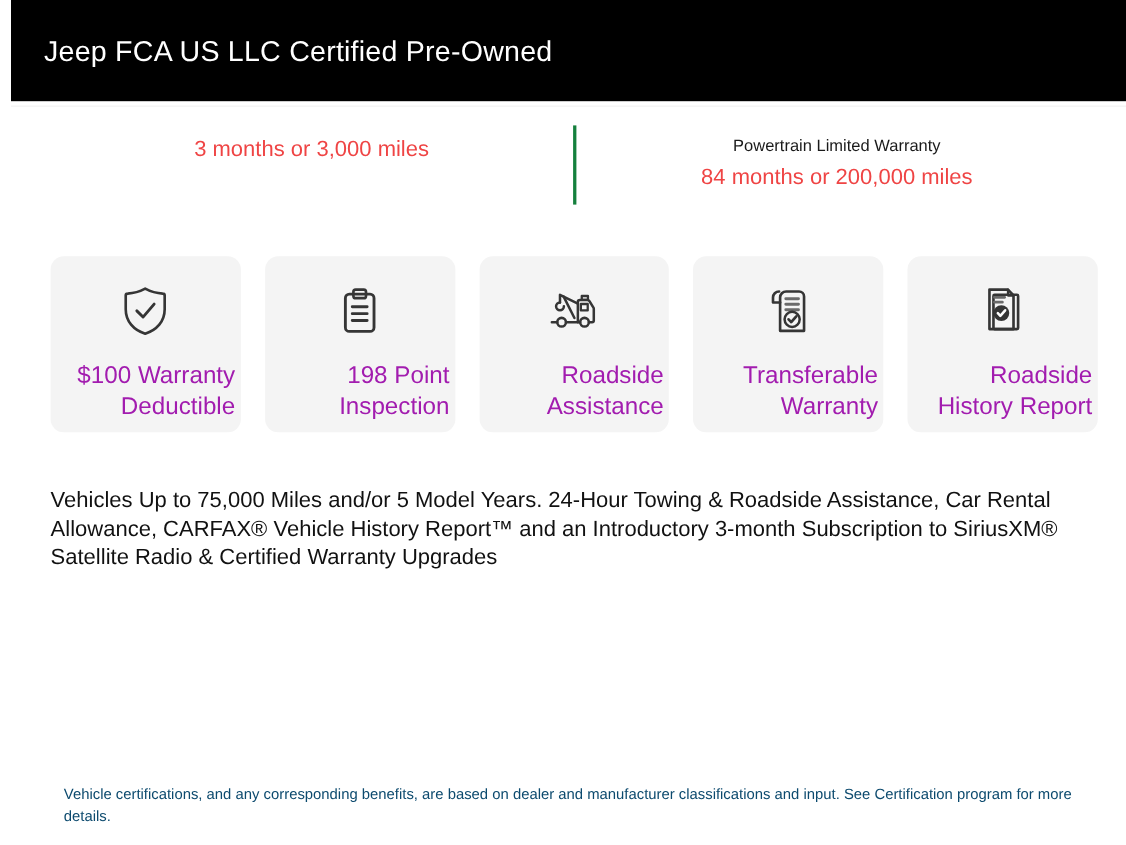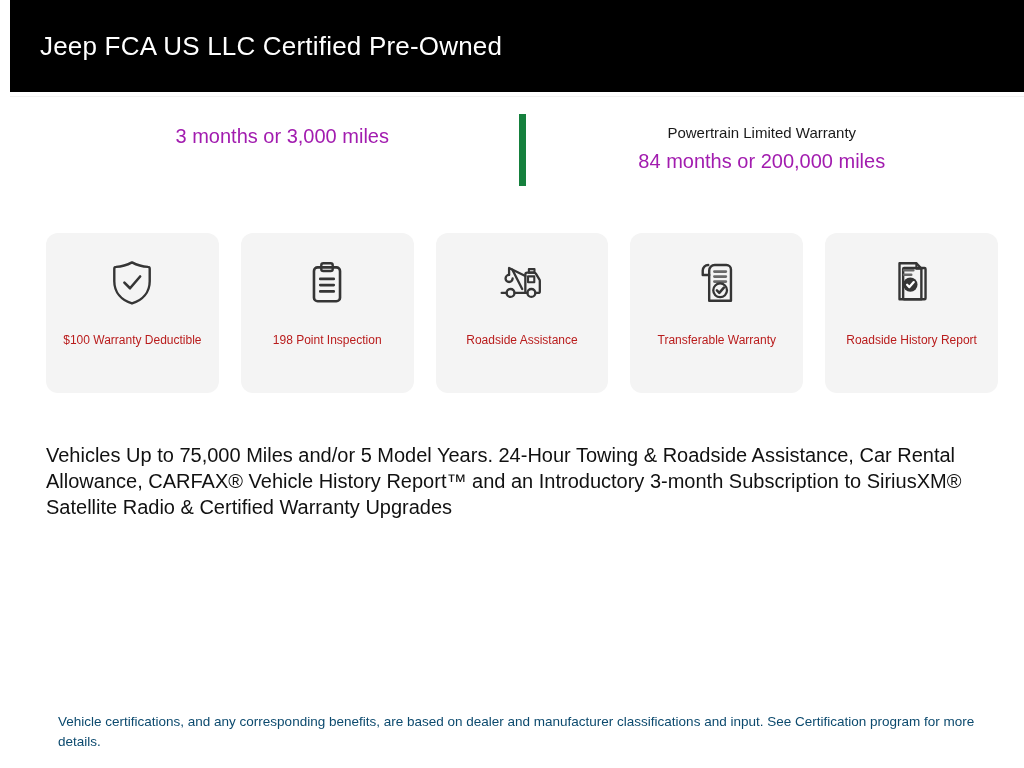--- a/index.html
+++ b/index.html
@@ -41,31 +41,31 @@
   .warranty-row {
     position: absolute;
     top: 114px; left: 36px; right: 36px;
     display: flex;
   }
   .warranty-col {
     flex: 1;
     text-align: center;
     padding: 9px 0 12px 0;
   }
-  .warranty-col.with-divider { border-left: 7px solid #15803d; }
+  .warranty-col.with-divider { border-left: 3px solid #15803d; }
   .warranty-label {
     font-size: 15px;
     line-height: 20px;
     color: #1a1a1a;
     margin-bottom: 5px;
   }
   .warranty-value {
     font-size: 20px;
     line-height: 26px;
-    color: #a21caf;
+    color: #ef4444;
   }
 
   
   .benefit-grid {
     position: absolute;
     top: 233px; left: 36px; right: 36px;
     display: grid;
     grid-template-columns: repeat(5, 1fr);
     gap: 22px;
   }
@@ -75,23 +75,23 @@
     height: 160px;
     display: flex;
     flex-direction: column;
     align-items: center;
     padding: 24px 5px 0 5px;
   }
   .benefit-card svg { width: 50px; height: 50px; flex: 0 0 auto; }
   .benefit-label {
     margin-top: 15px;
     text-align: right;
-    font-size: 12px;
+    font-size: 22px;
     line-height: 28px;
-    color: #b91c1c;
+    color: #a21caf;
   }
   .icon-stroke { stroke: #353535; fill: none; stroke-linecap: round; stroke-linejoin: round; }
   .icon-lines  { stroke: #6a6a6a; fill: none; stroke-linecap: round; }
 
   
   .description {
     position: absolute;
     top: 442px; left: 36px;
     width: 952px;
     font-size: 20px;

